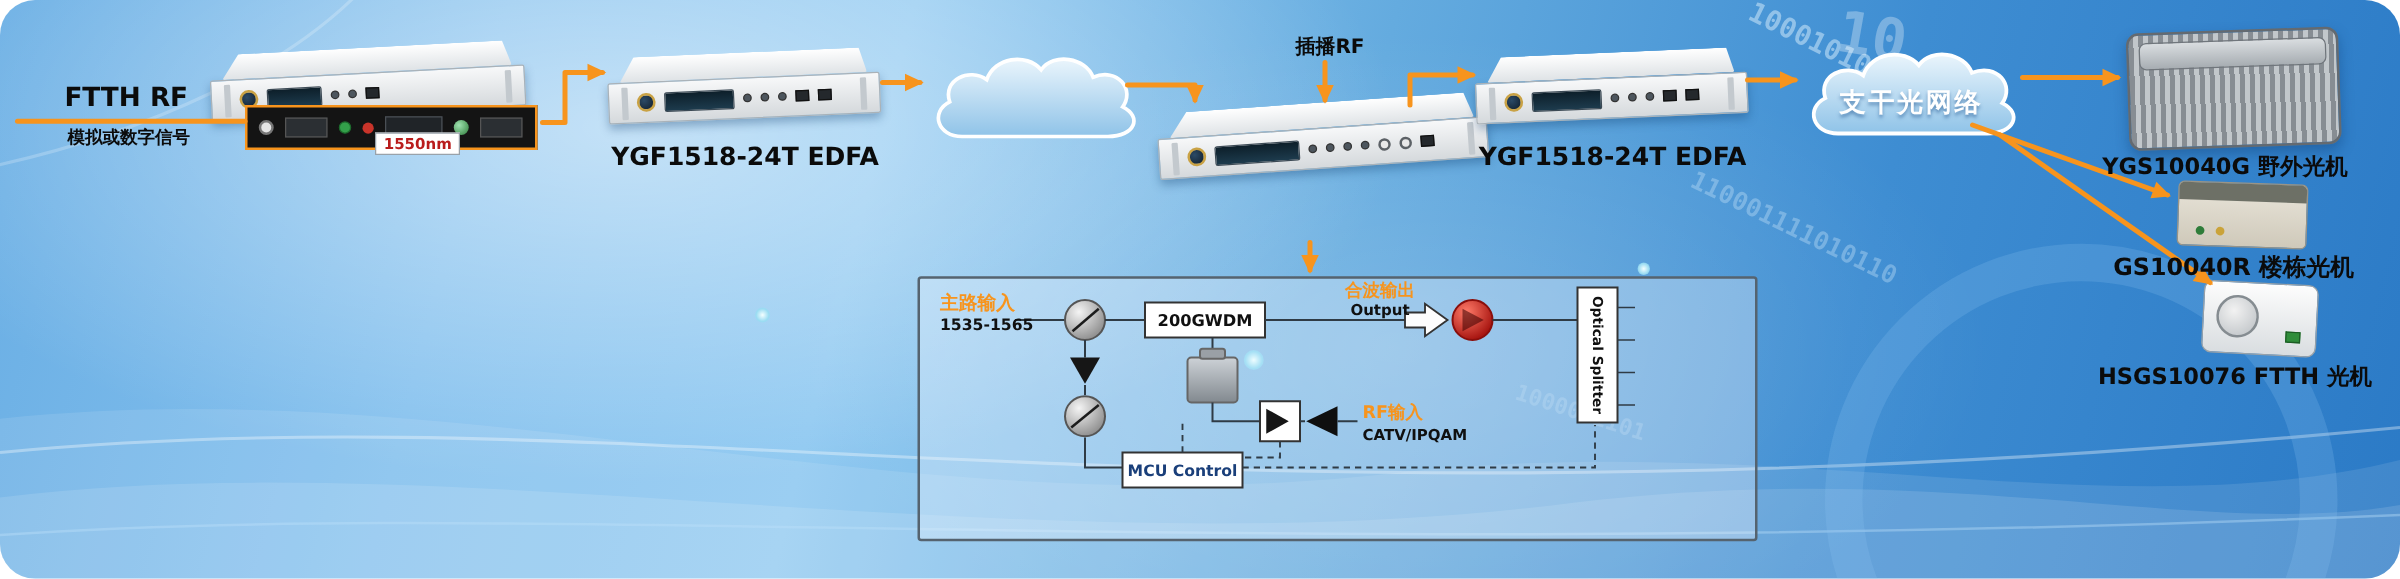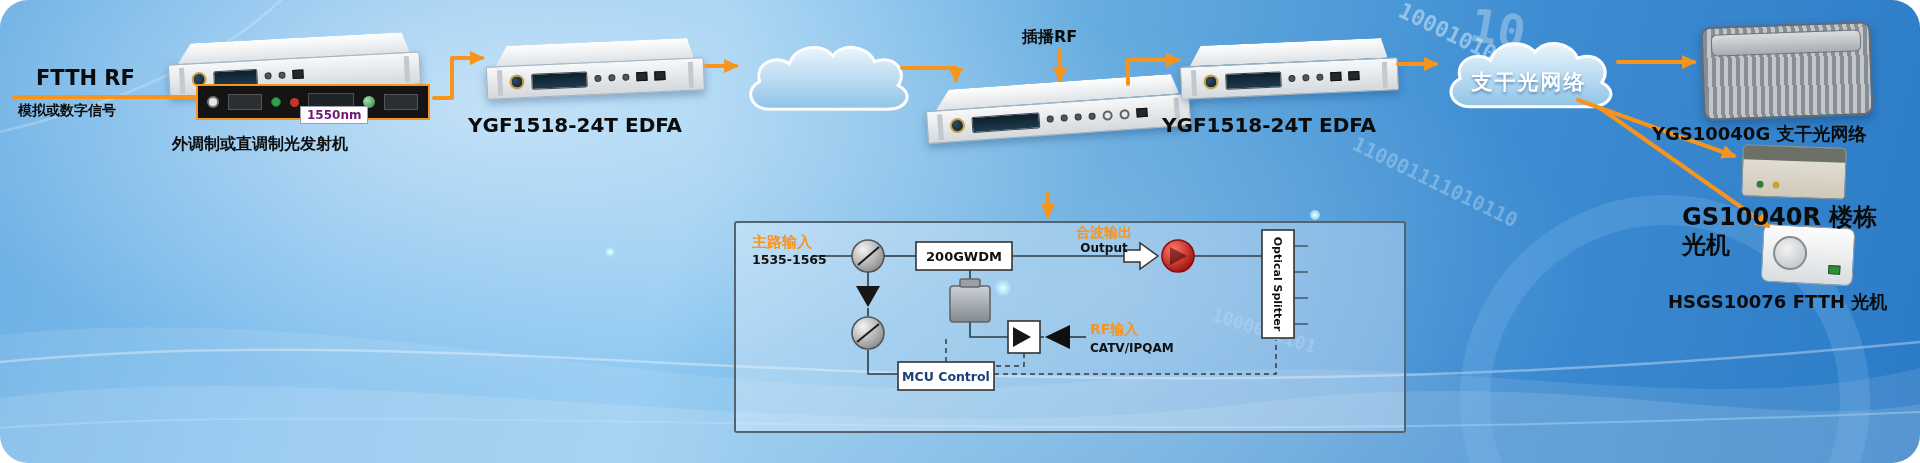--- a/index.html
+++ b/index.html
@@ -34,45 +34,45 @@
 .edfa1{left:486px;top:42px;width:218px;transform:rotate(-2.5deg)}
 .edfa2{left:1180px;top:42px;width:218px;transform:rotate(-2.5deg)}
 .hsdev{left:926px;top:82px;width:264px;transform:rotate(-4deg)}
 .closeup{position:absolute;left:196px;top:84px;width:234px;height:36px;z-index:22;background:#141414;border:2px solid #F7941D;display:flex;align-items:center;gap:9px;padding:0 9px}
 .cc1{width:12px;height:12px;border-radius:50%;background:#e6e6e6;border:2px solid #777;flex:none}
 .cc2{width:10px;height:10px;border-radius:50%;background:#33a04a;border:1px solid #1d6b2d;flex:none}
 .cc3{width:34px;height:16px;background:#2b2f33;border:1px solid #555;flex:none}
 .cc4{width:9px;height:9px;border-radius:50%;background:#c9342a;flex:none}
 .cc5{width:46px;height:18px;background:#202428;border:1px solid #4a4f55;flex:none}
 .cc6{width:12px;height:12px;border-radius:50%;background:radial-gradient(circle at 35% 35%,#9fe2b0,#2e7d3a);flex:none}
-.wavetag{position:absolute;left:300px;top:106px;z-index:23;background:#ffffff;border:1px solid #99a2aa;color:#701a75;font-size:12px;font-weight:bold;padding:0 6px;line-height:16px}
+.wavetag{position:absolute;left:300px;top:106px;z-index:23;background:#ffffff;border:1px solid #99a2aa;color:#b91c1c;font-size:12px;font-weight:bold;padding:0 6px;line-height:16px}
 .cloud{position:absolute;z-index:18;width:178px;height:88px}
 .cloud svg{position:absolute;inset:0}
 .cloud span{position:absolute;left:0;right:0;top:34px;text-align:center;color:#fff;font-weight:bold;font-size:21px;letter-spacing:2px;text-shadow:0 2px 3px rgba(25,80,140,0.55)}
 .cloud1{left:738px;top:38px}
 .cloud2{left:1438px;top:34px;width:182px}
 .ygs{position:absolute;left:1702px;top:24px;width:170px;height:94px;z-index:20;transform:rotate(-2deg);border-radius:10px;border:2px solid #646a70;background:repeating-linear-gradient(90deg,#878d93 0 4px,#c2c7cb 4px 8px);box-shadow:0 5px 10px rgba(10,50,100,0.35)}
 .ygs .lid{position:absolute;left:8px;right:8px;top:6px;height:22px;background:linear-gradient(#d9dde0,#a7adb2);border-radius:6px;border:1px solid #70767c}
 .gsr{position:absolute;left:1742px;top:146px;width:104px;height:52px;z-index:20;transform:rotate(2deg);background:linear-gradient(#e9e5da,#cfc9ba);border:1px solid #9a9486;border-radius:5px}
 .gsr .cap2{height:14px;background:#6d7066;border-radius:4px 4px 0 0}
 .gsr .led{position:absolute;width:7px;height:7px;border-radius:50%;background:#2f7d3a;left:14px;bottom:8px}
 .gsr .led.l2{left:30px;background:#caa33a}
 .ftth{position:absolute;left:1762px;top:226px;width:92px;height:58px;z-index:20;transform:rotate(3deg);background:linear-gradient(#fdfdfd,#d9dde0);border:1px solid #9aa2a8;border-radius:8px}
 .ftth .spool{position:absolute;left:10px;top:10px;width:34px;height:34px;border-radius:50%;background:radial-gradient(circle at 40% 35%,#f2f2f2,#b9bec2);border:2px solid #858c91}
 .ftth .fport{position:absolute;right:12px;bottom:10px;width:12px;height:9px;background:#2f8d3a;border:1px solid #1c5c24}
-.caption{position:absolute;z-index:40;font-weight:bold;color:#0b0b0b;text-align:left;line-height:1.15}
+.caption{position:absolute;z-index:40;font-weight:bold;color:#0b0b0b;text-align:center;line-height:1.15}
 .cap-catv{left:36px;top:66px;width:130px;font-size:21px}
 .cap-signal{left:18px;top:102px;width:170px;font-size:14px}
 .cap-trans{left:172px;top:135px;width:246px;font-size:16px}
 .cap-edfa1{left:468px;top:114px;width:256px;font-size:20px}
 .cap-insert{left:1022px;top:28px;width:84px;font-size:16px}
 .cap-hs{left:878px;top:166px;width:360px;font-size:18px}
 .cap-edfa2{left:1162px;top:114px;width:256px;font-size:20px}
 .cap-ygs{left:1652px;top:124px;width:256px;font-size:18px}
-.cap-gsr{left:1682px;top:204px;width:210px;font-size:24px}
+.cap-gsr{left:1682px;top:204px;width:210px;font-size:19px}
 .cap-ftth{left:1668px;top:292px;width:240px;font-size:18px}
 </style>
 </head>
 <body>
 
 <div class="canvas">
 
   <svg class="decor" viewBox="0 0 1920 463">
     <path d="M0,335 C380,295 720,425 1120,378 C1430,344 1690,425 1920,368 L1920,463 L0,463 Z" fill="rgba(255,255,255,0.10)"></path>
     <path d="M0,398 C360,352 830,458 1260,402 C1560,366 1760,432 1920,404 L1920,463 L0,463 Z" fill="rgba(255,255,255,0.12)"></path>
@@ -279,21 +279,20 @@
       <text x="1104" y="252" text-anchor="middle" fill="#101010" stroke="none" font-size="12" font-weight="bold">Output</text>
       <text x="1090" y="334" fill="#F7941D" stroke="none" font-size="14" font-weight="bold">RF输入</text>
       <text x="1090" y="352" fill="#101010" stroke="none" font-size="12" font-weight="bold">CATV/IPQAM</text>
       <text x="946" y="381" text-anchor="middle" fill="#1a3f7a" stroke="none" font-size="12.5" font-weight="bold">MCU Control</text>
       <text x="1278" y="288" text-anchor="middle" transform="rotate(90 1278 284)" fill="#101010" stroke="none" font-size="11" font-weight="bold">Optical Splitter</text>
     </g>
   </svg>
 
   <div class="caption cap-catv">FTTH RF</div>
   <div class="caption cap-signal">模拟或数字信号</div>
-  <div class="caption cap-trans">外调制或直调制光发射机</div>
   <div class="caption cap-edfa1">YGF1518-24T EDFA</div>
   <div class="caption cap-insert">插播RF</div>
   <div class="caption cap-edfa2">YGF1518-24T EDFA</div>
-  <div class="caption cap-ygs">YGS10040G 支干光网络</div>
+  <div class="caption cap-ygs">YGS10040G 野外光机</div>
   <div class="caption cap-gsr">GS10040R 楼栋光机</div>
   <div class="caption cap-ftth">HSGS10076 FTTH 光机</div>
 
 </div>
 
 </body></html>

